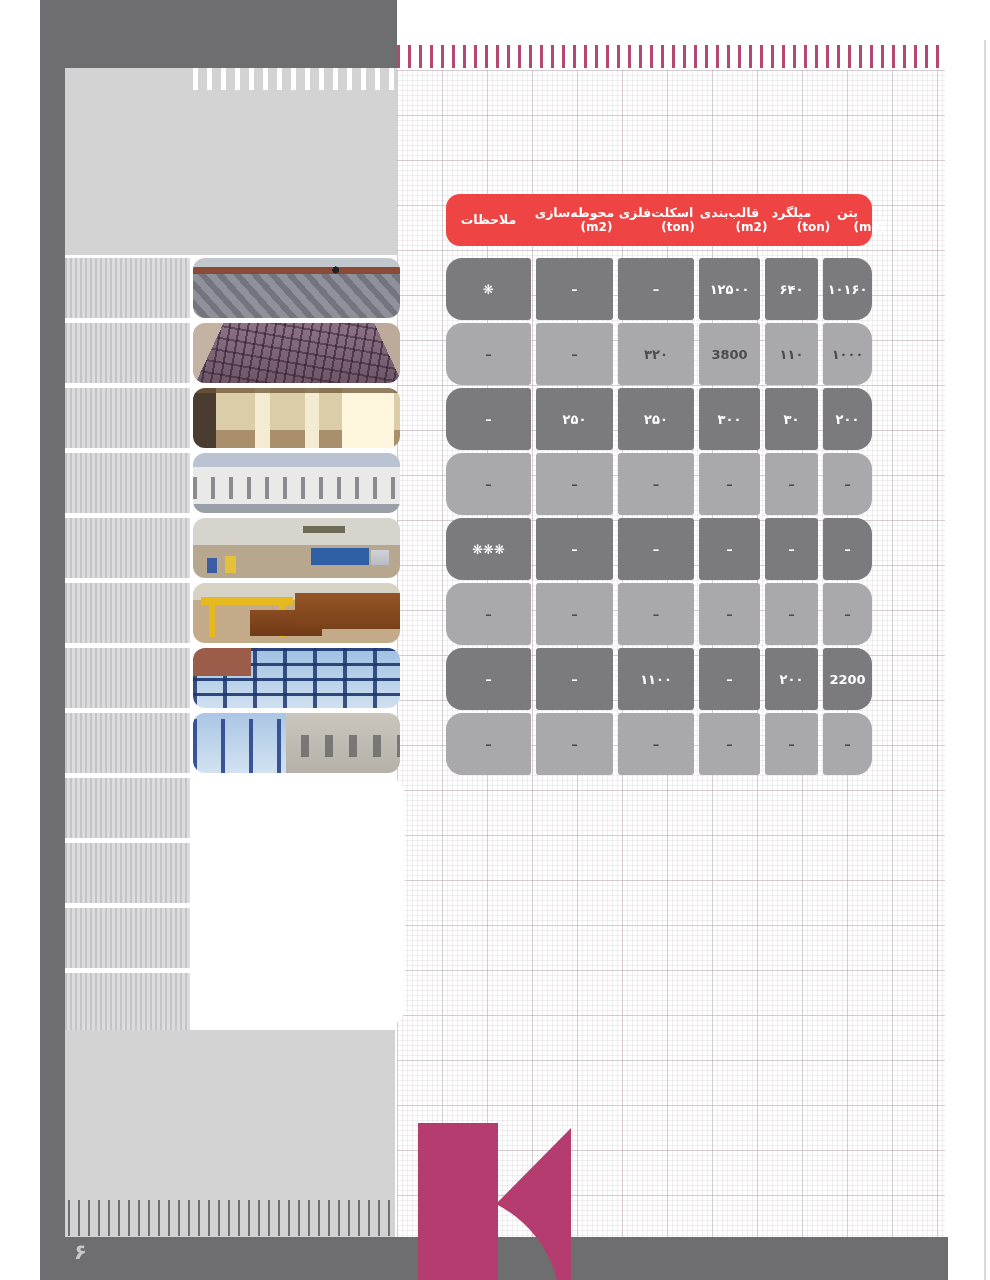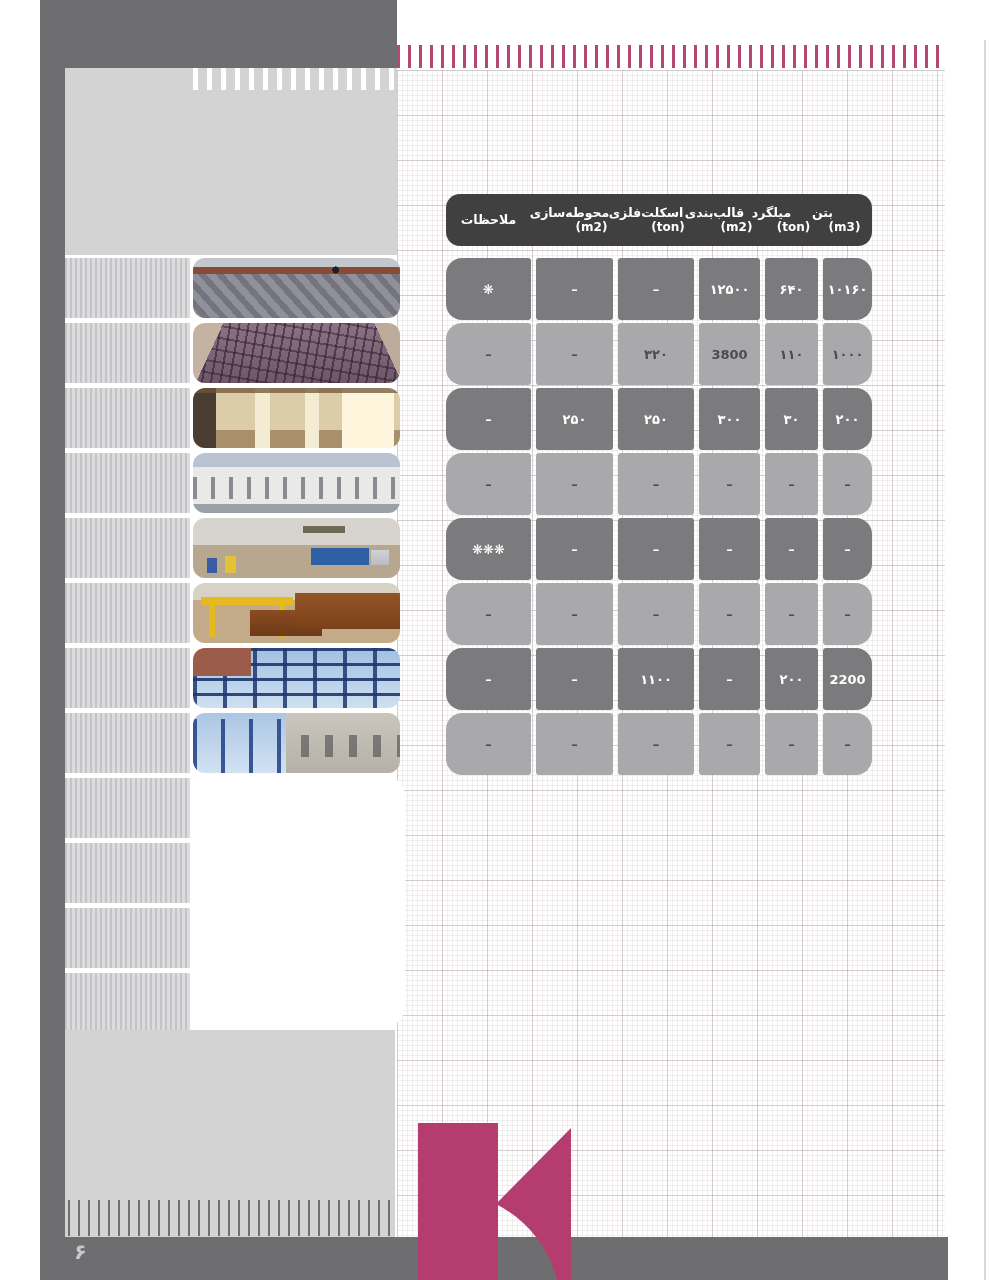--- a/index.html
+++ b/index.html
@@ -79,21 +79,21 @@
       repeating-linear-gradient(90deg, rgba(30,55,110,.85) 0 4px, rgba(0,0,0,0) 4px 30px),
       linear-gradient(#9fc0e2,#cfe0f0);}
   .ph8{background:
       repeating-linear-gradient(90deg, rgba(50,52,58,.5) 0 8px, rgba(0,0,0,0) 8px 24px) 100% 22px / 48% 22px no-repeat,
       linear-gradient(#cac6be,#b5b1a8) 100% 0 / 55% 100% no-repeat,
       repeating-linear-gradient(90deg, rgba(40,70,140,.9) 0 4px, rgba(0,0,0,0) 4px 28px) 0 6px / 45% 100% no-repeat,
       linear-gradient(#abc6e4,#d2e2f2);}
 
   
   .qty-table{position:absolute;left:446px;top:194px;width:426px;}
-  .thead{display:flex;height:52px;background:#404040;border-radius:14px;
+  .thead{display:flex;gap:5px;height:52px;background:#ef4444;border-radius:14px;
          align-items:center;margin-bottom:12px;color:#ffffff;}
   .hcell{display:flex;flex-direction:column;align-items:center;justify-content:center;
          font-size:12.5px;font-weight:bold;line-height:1.25;direction:rtl;text-align:center;}
   .hunit{font-weight:bold;font-size:12px;margin-left:44px;}
   .trow{display:flex;gap:5px;height:62px;margin-bottom:3px;}
   .tcell{display:flex;align-items:center;justify-content:center;font-size:13px;font-weight:bold;
          border-radius:3px;direction:rtl;}
   .trow .tcell:first-child{border-radius:16px 3px 3px 16px;}
   .trow .tcell:last-child{border-radius:3px 16px 16px 3px;}
   .trow.dark .tcell{background:#7b7b7d;color:#ffffff;}

